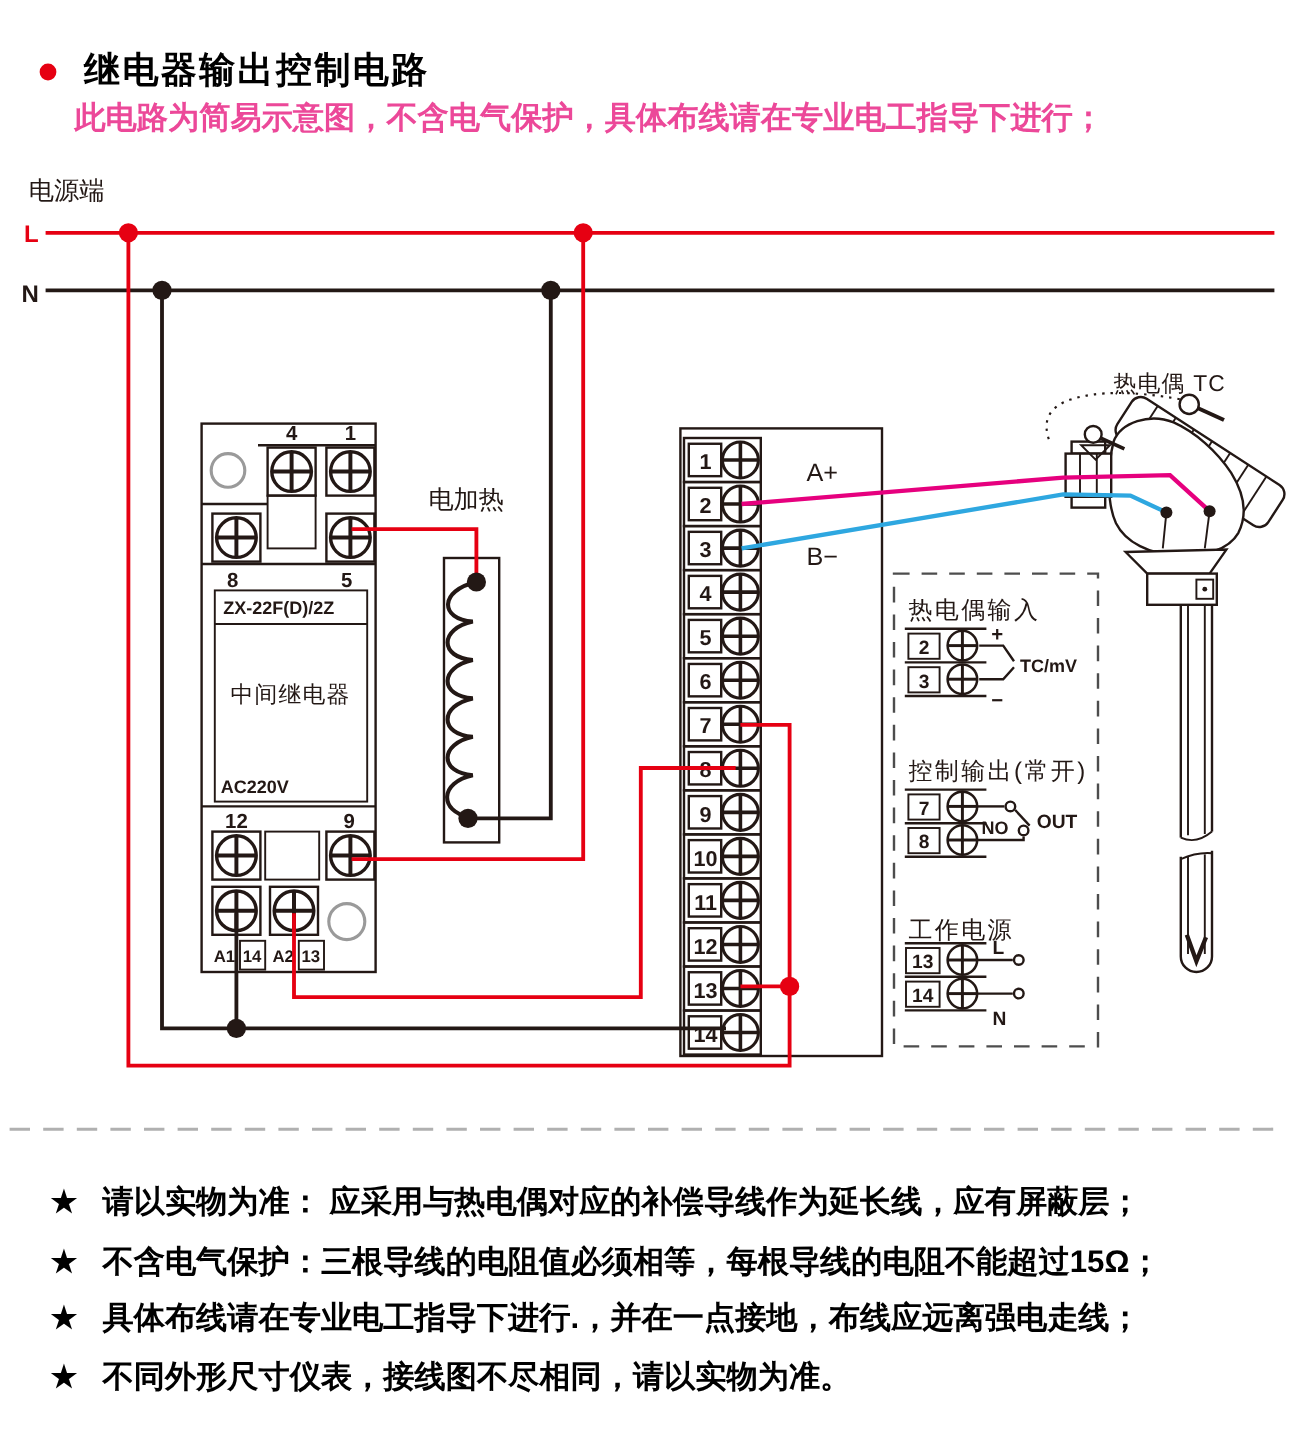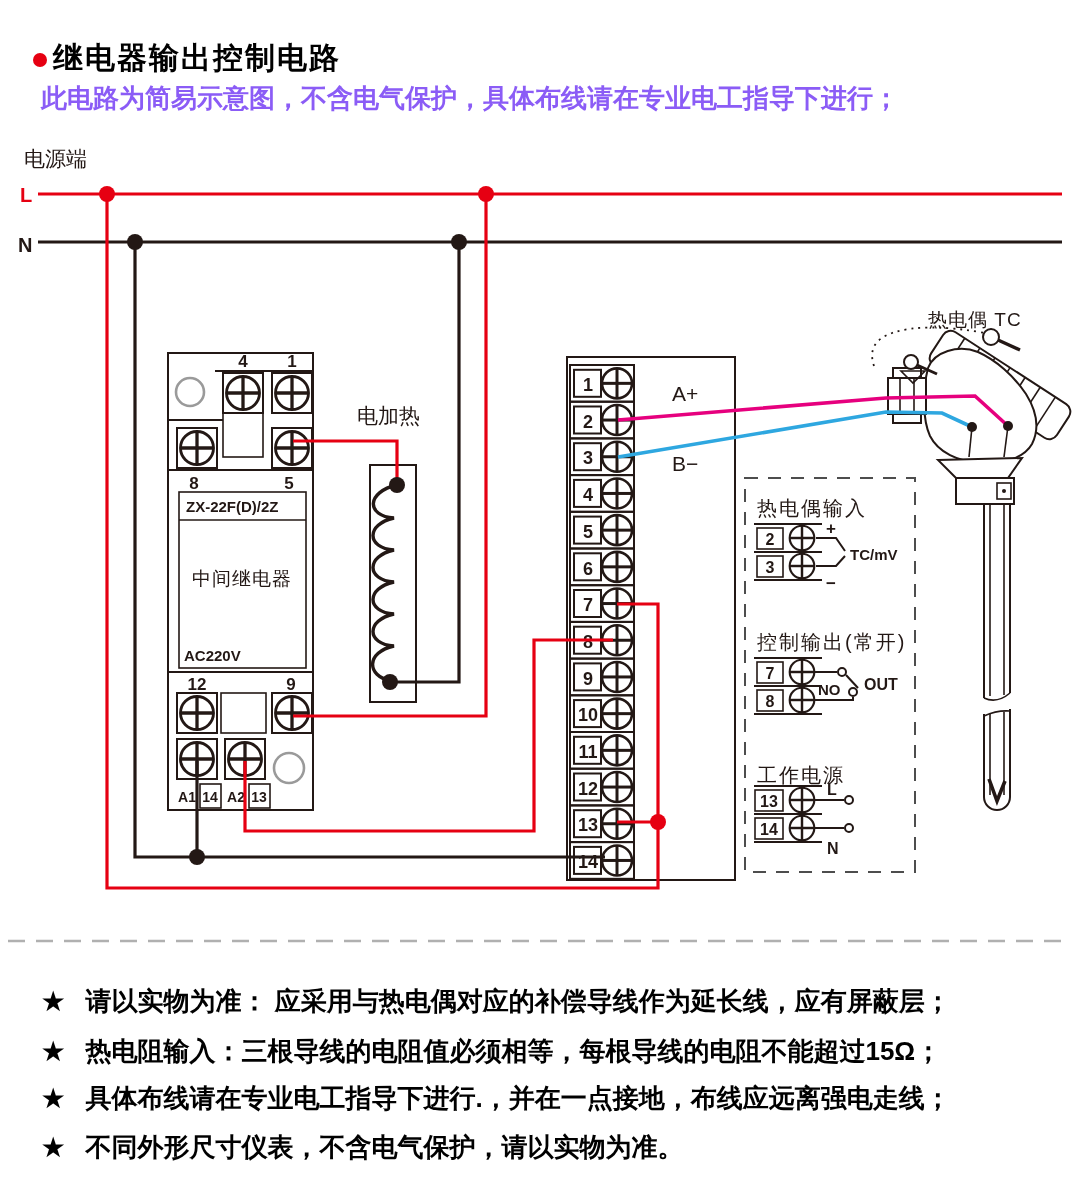--- a/index.html
+++ b/index.html
@@ -1,22 +1,22 @@
 <!DOCTYPE html>
 <html style="--red: #e60012; --magenta: #e6007e; --blue: #2ea7e0; --ink: #231815;"><head>
 <meta charset="utf-8">
 <style>
   :root{ --red:#e60012; --magenta:#e6007e; --blue:#2ea7e0; --ink:#231815; --gray:#9a9a9a; }
   html,body{margin:0;padding:0;background:#ffffff;}
   .page{position:relative;width:1080px;height:1195px;background:#fff;overflow:hidden;
         font-family:"Liberation Sans",sans-serif;color:var(--ink);}
-  .title-row{position:absolute;left:33px;top:38px;display:flex;align-items:center;gap:6px;text-align:right;}
+  .title-row{position:absolute;left:33px;top:38px;display:flex;align-items:center;gap:23px;text-align:right;}
   .bullet{width:14px;height:14px;border-radius:50%;background:var(--red);flex:0 0 auto;margin-top:2px;}
   .title{margin:0;font-size:30px;font-weight:700;letter-spacing:2px;color:#000;}
-  .subtitle{position:absolute;left:41px;top:81px;font-size:26px;font-weight:700;color:#8b5cf6;white-space:nowrap;}
+  .subtitle{position:absolute;left:62px;top:81px;font-size:26px;font-weight:700;color:#ec4899;white-space:nowrap;}
   .note{position:absolute;left:42px;display:flex;align-items:baseline;gap:21px;font-size:26px;
         font-weight:700;color:#000;white-space:nowrap;}
   .note .star{font-size:25px;}
   svg.diagram{position:absolute;left:0;top:0;}
   svg text{font-family:"Liberation Sans",sans-serif;fill:var(--ink);}
   .ln{fill:none;stroke:var(--ink);stroke-width:2;}
   .lnth{fill:none;stroke:var(--ink);stroke-width:1.6;}
   .lnw{fill:#fff;stroke:var(--ink);stroke-width:2;}
   .wr{fill:none;stroke:var(--red);stroke-width:3.2;}
   .wb{fill:none;stroke:var(--ink);stroke-width:3.2;}
@@ -360,23 +360,23 @@
 
     <line x1="8" y1="941" x2="1072" y2="941" class="dashsep"></line>
   </svg>
 
   <div class="note" style="top:984px">
     <span class="star">★</span>
     <span>请以实物为准： 应采用与热电偶对应的补偿导线作为延长线，应有屏蔽层；</span>
   </div>
   <div class="note" style="top:1034px">
     <span class="star">★</span>
-    <span>热电阻输入：三根导线的电阻值必须相等，每根导线的电阻不能超过15Ω；</span>
+    <span>不含电气保护：三根导线的电阻值必须相等，每根导线的电阻不能超过15Ω；</span>
   </div>
   <div class="note" style="top:1081px">
     <span class="star">★</span>
     <span>具体布线请在专业电工指导下进行.，并在一点接地，布线应远离强电走线；</span>
   </div>
   <div class="note" style="top:1130px">
     <span class="star">★</span>
-    <span>不同外形尺寸仪表，不含电气保护，请以实物为准。</span>
+    <span>不同外形尺寸仪表，接线图不尽相同，请以实物为准。</span>
   </div>
 </div>
 
 </body></html>

